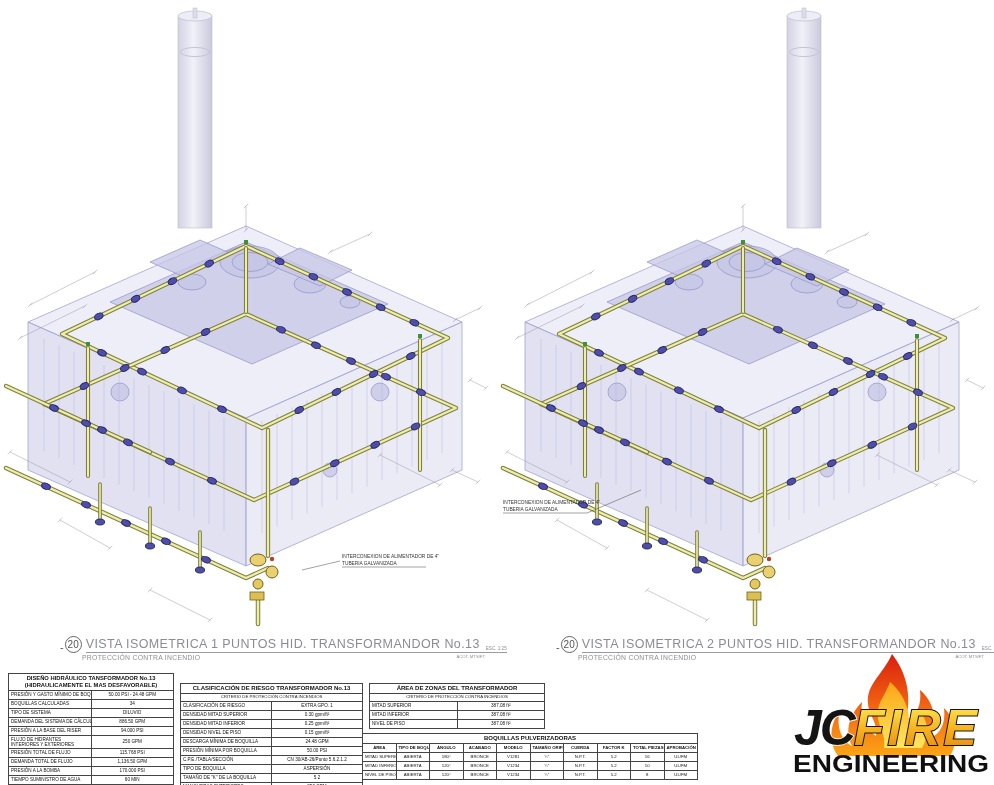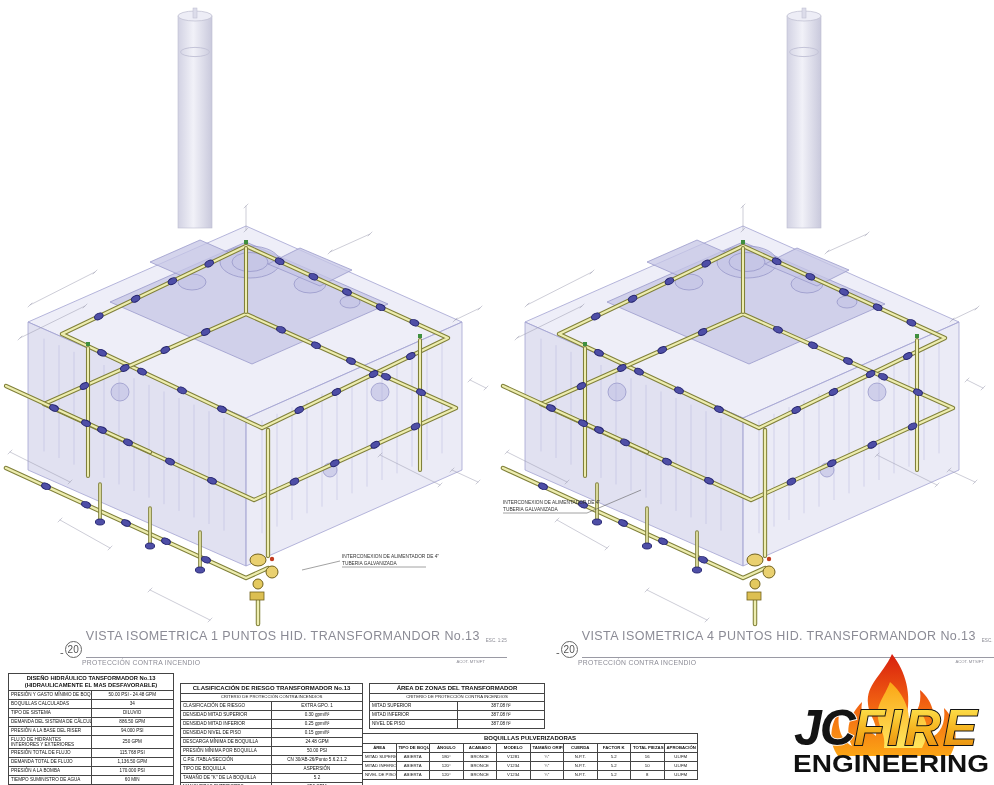--- a/index.html
+++ b/index.html
@@ -8,21 +8,21 @@
   .abs{position:absolute;}
   svg{display:block;}
   
   .titleblock{position:absolute;color:#86868f;}
   .tb-row1{display:flex;align-items:flex-end;}
   .dash{font-size:11px;color:#555;margin-right:1px;}
   .callout{width:15px;height:15px;border:1.2px solid #666;border-radius:50%;
            font-size:10px;color:#555;display:flex;align-items:center;justify-content:center;
            flex:0 0 auto;margin-right:4px;}
   .tb-main{flex:1;display:flex;align-items:flex-end;justify-content:space-between;
-           border-bottom:1.2px solid #9a9aa4;padding-bottom:14px;}
+           border-bottom:1.2px solid #9a9aa4;padding-bottom:1px;margin-top:8px;}
   .tb-title{font-size:12.5px;letter-spacing:.4px;white-space:nowrap;color:#8b8b95;}
   .tb-scale{font-size:4.6px;color:#8b8b95;padding-left:6px;white-space:nowrap;}
   .tb-row2{display:flex;justify-content:space-between;padding-left:22px;margin-top:1px;}
   .tb-sub{font-size:6.8px;letter-spacing:.3px;color:#8b8b95;}
   .tb-units{font-size:4.2px;color:#8b8b95;}
   
   table.dtable{position:absolute;border-collapse:collapse;background:#fff;
     font-size:5px;line-height:1.15;color:#111;border:1.3px solid #222;table-layout:fixed;}
   .dtable td,.dtable th{border:0.7px solid #444;padding:0.5px 2px;height:7px;overflow:hidden;
     white-space:nowrap;font-weight:normal;}
@@ -275,21 +275,21 @@
       <span class="tb-sub">PROTECCIÓN CONTRA INCENDIO</span>
       <span class="tb-units">ACOT. MTS/FT</span>
     </div>
   </div>
 
   <div class="titleblock" style="left:556px;top:629px;width:428px;">
     <div class="tb-row1">
       <span class="dash">-</span>
       <span class="callout">20</span>
       <span class="tb-main">
-        <span class="tb-title">VISTA ISOMETRICA 4 PUNTOS HID. TRANSFORMANDOR No.13</span>
+        <span class="tb-title">VISTA ISOMETRICA 2 PUNTOS HID. TRANSFORMANDOR No.13</span>
         <span class="tb-scale">ESC. 1:25</span>
       </span>
     </div>
     <div class="tb-row2">
       <span class="tb-sub">PROTECCIÓN CONTRA INCENDIO</span>
       <span class="tb-units">ACOT. MTS/FT</span>
     </div>
   </div>
 
   <table class="dtable" style="left:8px;top:673px;width:166px;">

